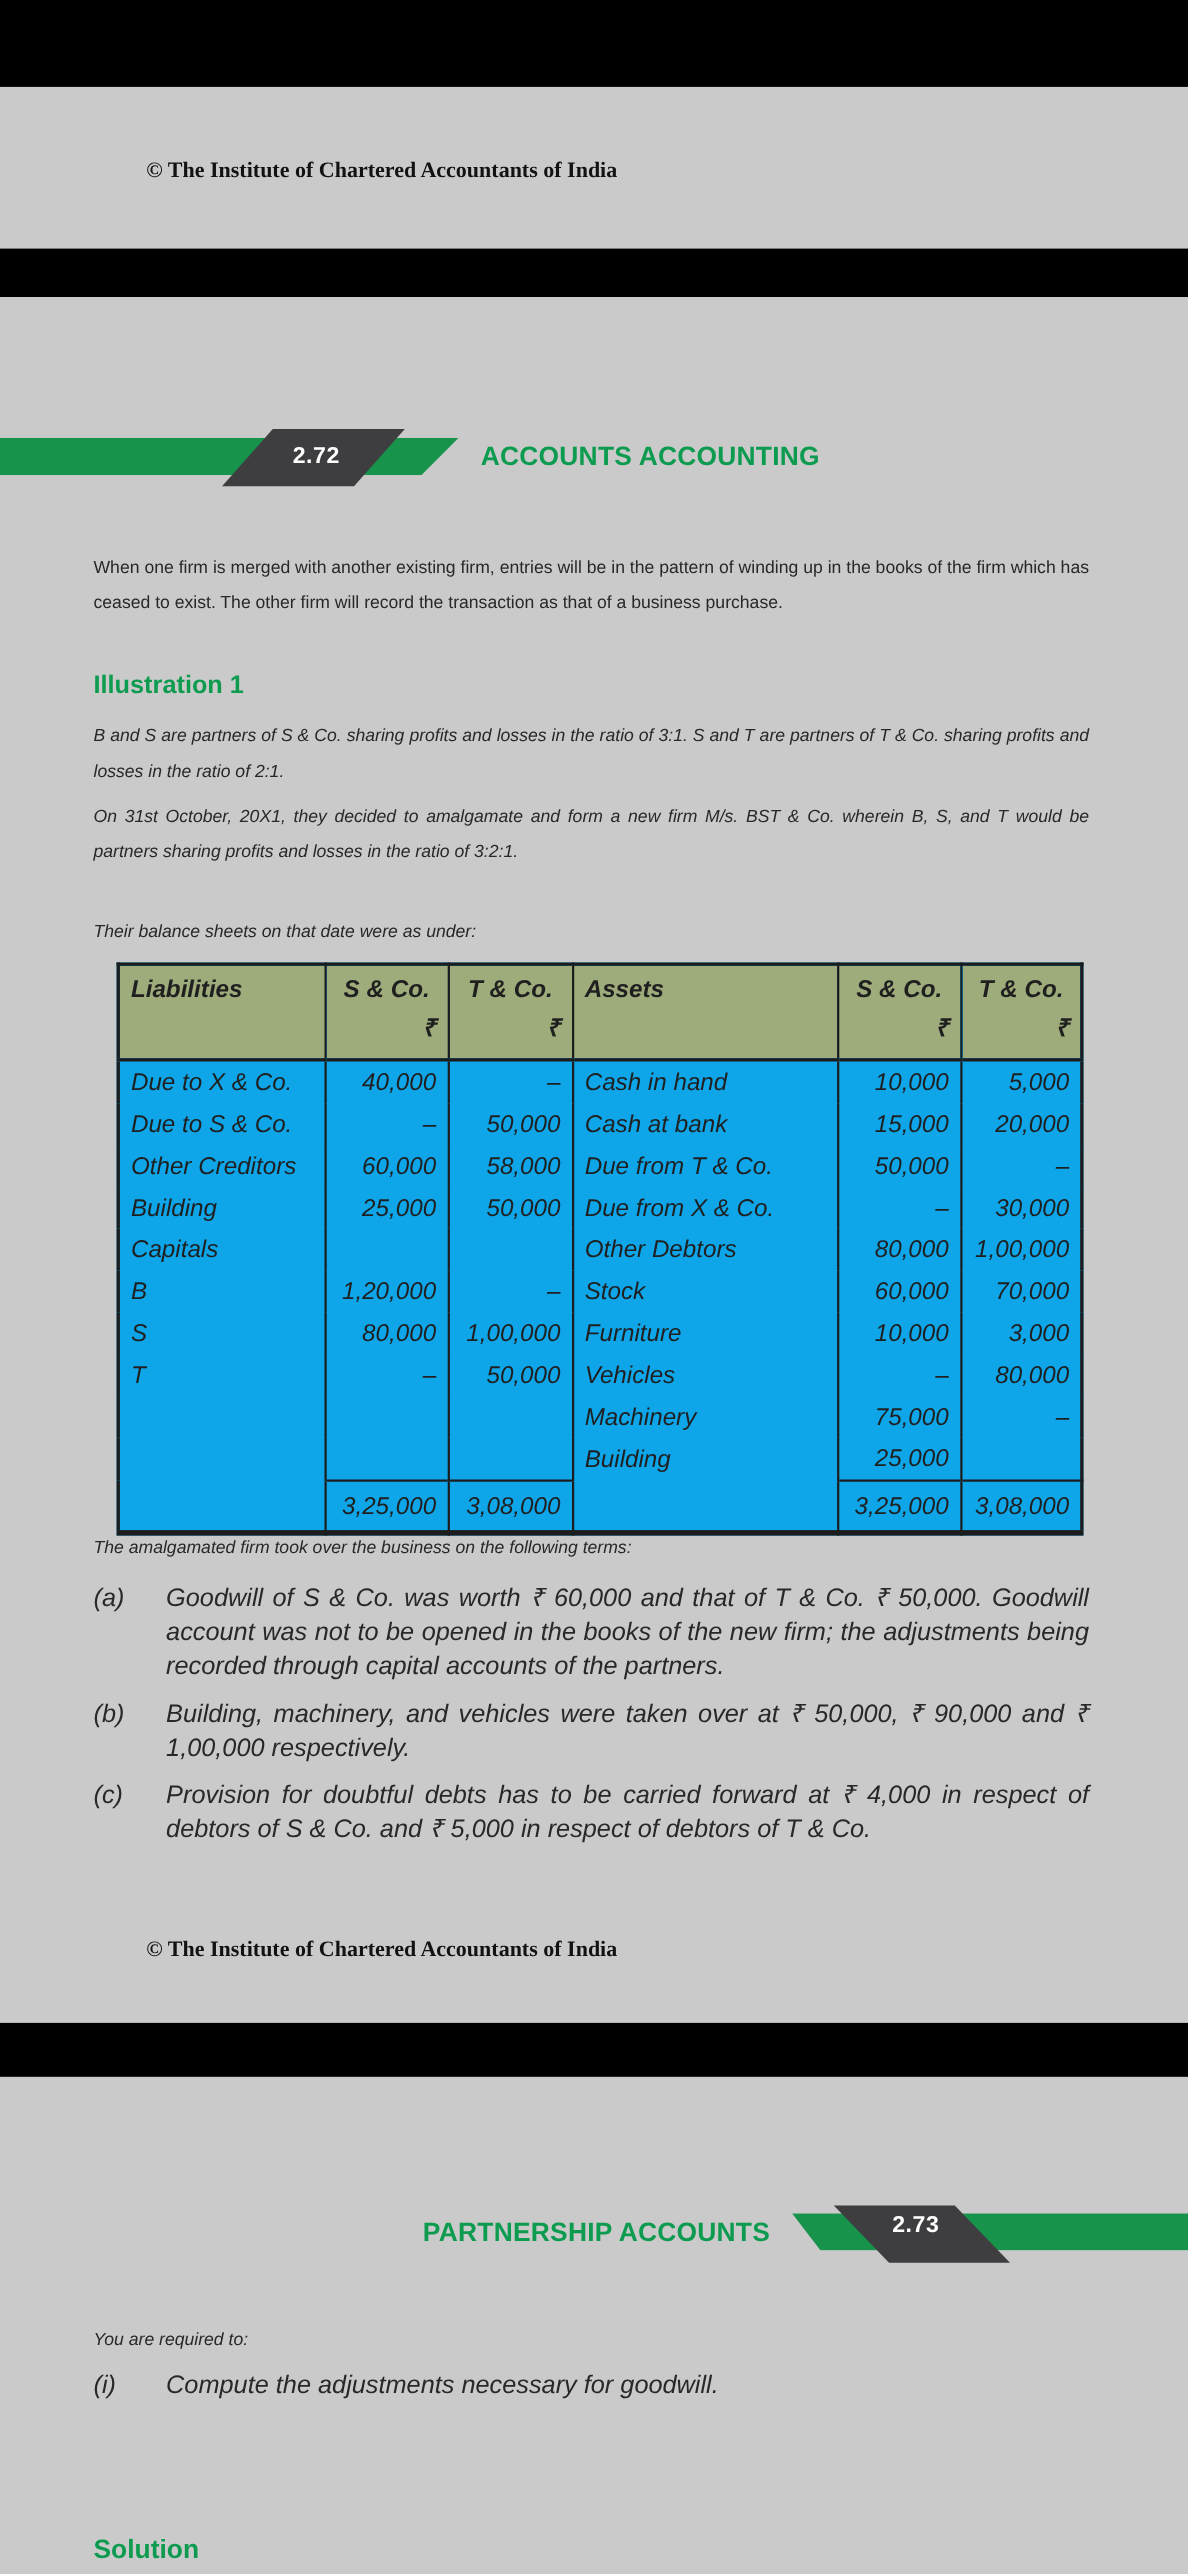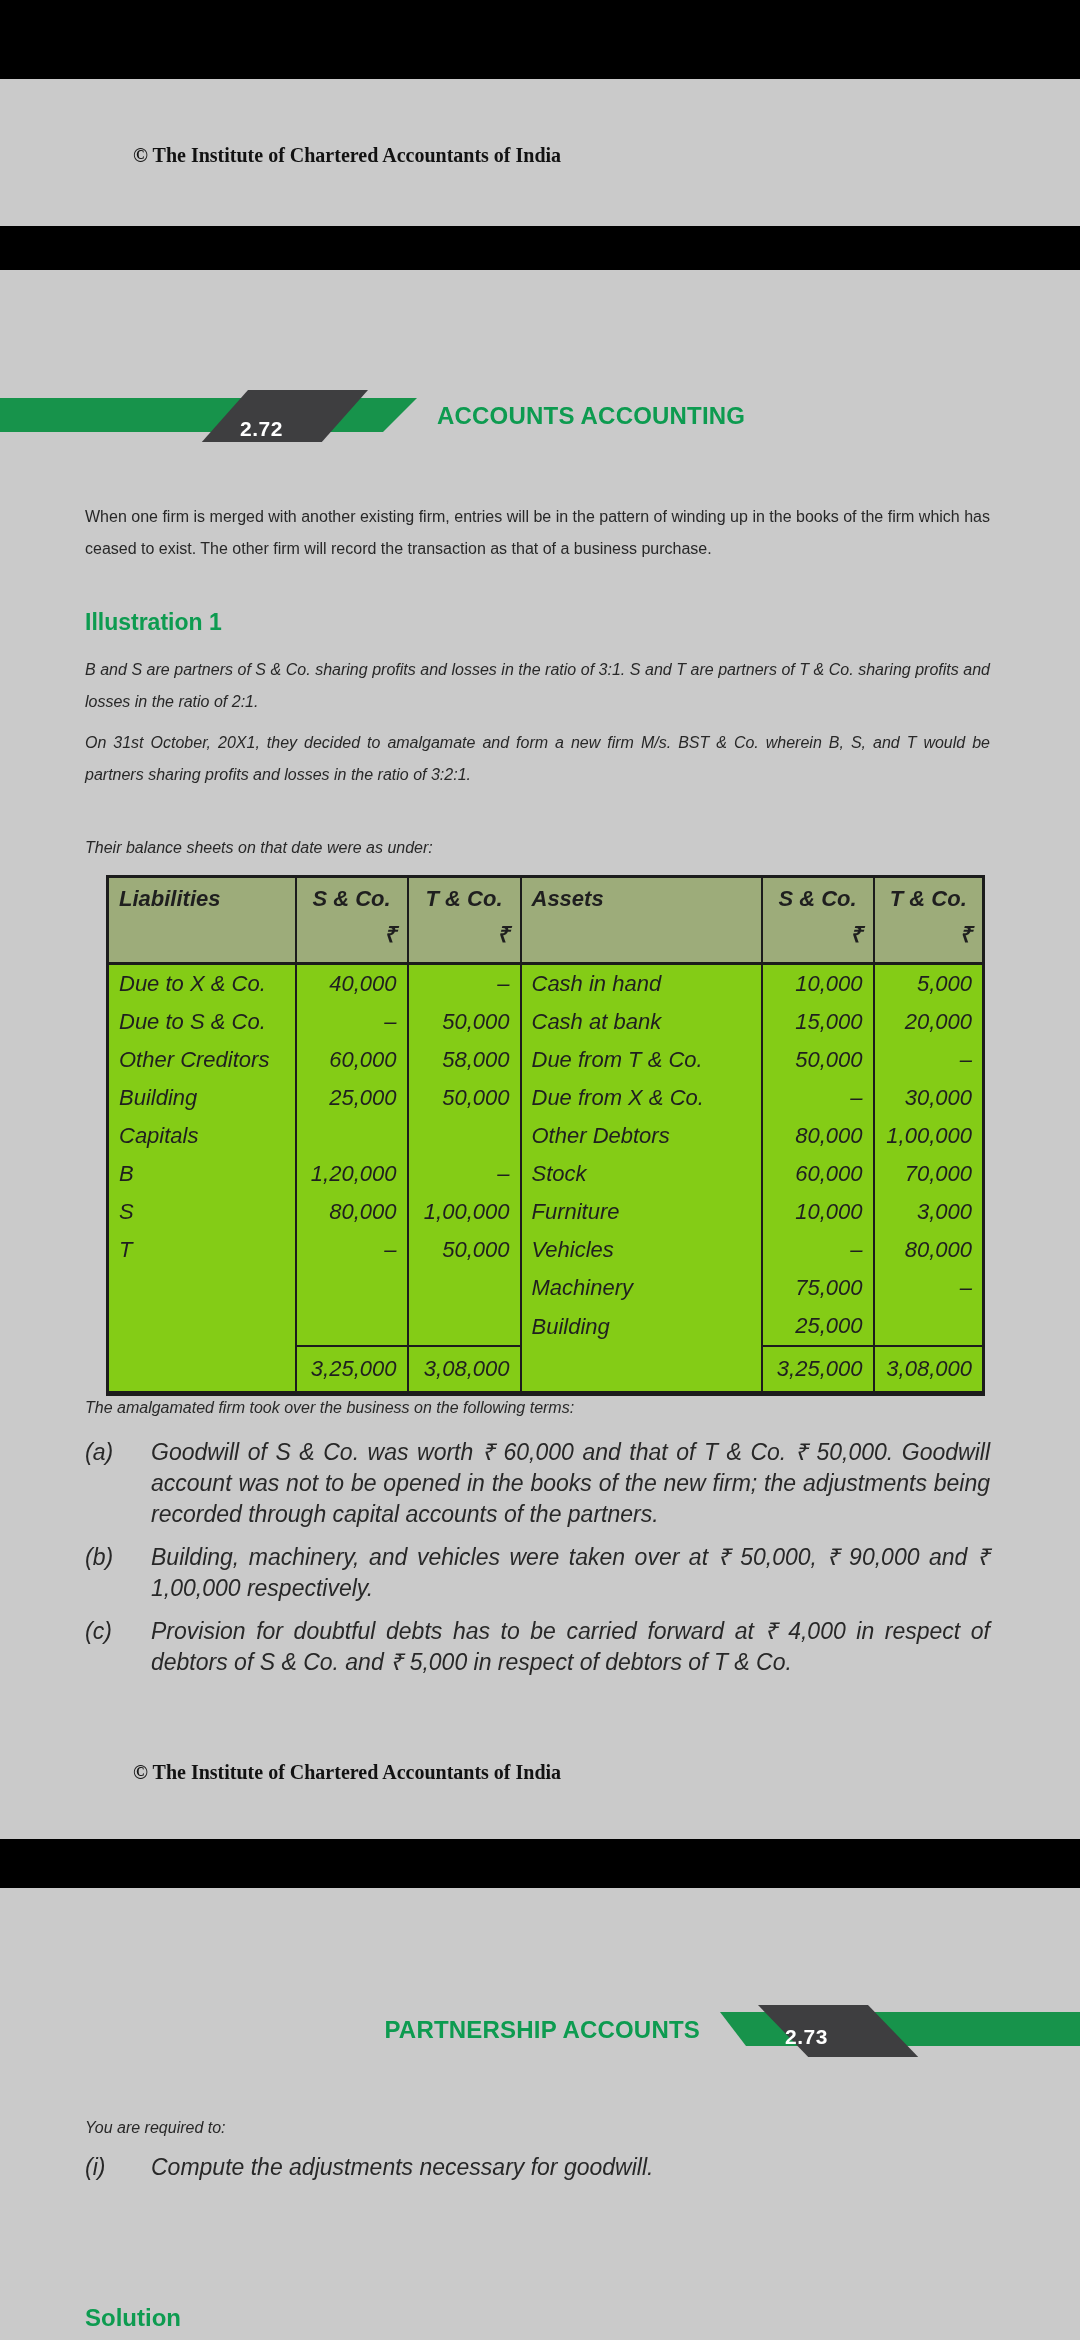--- a/index.html
+++ b/index.html
@@ -13,22 +13,22 @@
     font-weight:bold;font-size:20px;color:#121212;white-space:nowrap;margin-left:48px;
   }
   
   .band{position:absolute;height:34px;background:#17934b;}
   .band-p1{left:0;top:398px;width:420px;clip-path:polygon(0 0,417px 0,383px 100%,0 100%);}
   .band-p2{left:700px;top:2012px;width:380px;clip-path:polygon(20px 0,100% 0,100% 100%,46px 100%);}
   .page-chip{position:absolute;background:#3e3e40;width:120px;height:52px;}
   .chip-p1{left:248px;top:390px;transform:skewX(-41.6deg);transform-origin:0 0;}
   .chip-p2{left:758px;top:2005px;width:110px;transform:skewX(44deg);transform-origin:0 0;}
   .chip-num{
-    position:absolute;width:95px;height:34px;line-height:34px;text-align:left;
-    color:#fff;font-weight:bold;font-size:21px;letter-spacing:.5px;margin-top:14px;
+    position:absolute;width:95px;height:34px;line-height:34px;text-align:center;
+    color:#fff;font-weight:bold;font-size:21px;letter-spacing:.5px;
   }
   .chip-num-p1{left:240px;top:398px;}
   .chip-num-p2{left:785px;top:2006px;}
   .band-title{
     position:absolute;height:34px;line-height:35px;color:#0d9b50;
     font-weight:bold;font-size:24px;letter-spacing:.2px;white-space:nowrap;
   }
   .title-p1{left:437px;top:398px;}
   .title-p2{left:200px;top:2012px;width:500px;text-align:right;}
   
@@ -39,21 +39,21 @@
   .italic{font-style:italic;}
   .green-head{
     position:absolute;left:85px;color:#0d9b50;font-weight:bold;font-size:23px;
   }
   .list-item{position:absolute;left:85px;width:905px;font-size:23px;line-height:31px;font-style:italic;}
   .list-item .marker{position:absolute;left:0;top:0;}
   .list-item .itext{margin-left:66px;text-align:justify;}
   
   .bs-table{
     position:absolute;left:106px;top:875px;width:876px;
-    border-collapse:collapse;background:#84cc16;
+    border-collapse:collapse;background:#0ea5e9;
     font-style:italic;font-size:22px;color:#1f1f1f;table-layout:fixed;
   }
   .bs-table th,.bs-table td{
     border-left:2px solid #1c1c1c;padding:0 10px;overflow:hidden;white-space:nowrap;
   }
   .bs-table th:first-child,.bs-table td:first-child{border-left:none;}
   .bs-table{border:3px solid #1c1c1c;border-bottom:5px solid #1c1c1c;}
   .bs-table thead th{
     background:#9dac7a;border-bottom:3px solid #1c1c1c;height:76px;
     vertical-align:top;padding-top:8px;font-weight:bold;text-align:center;

